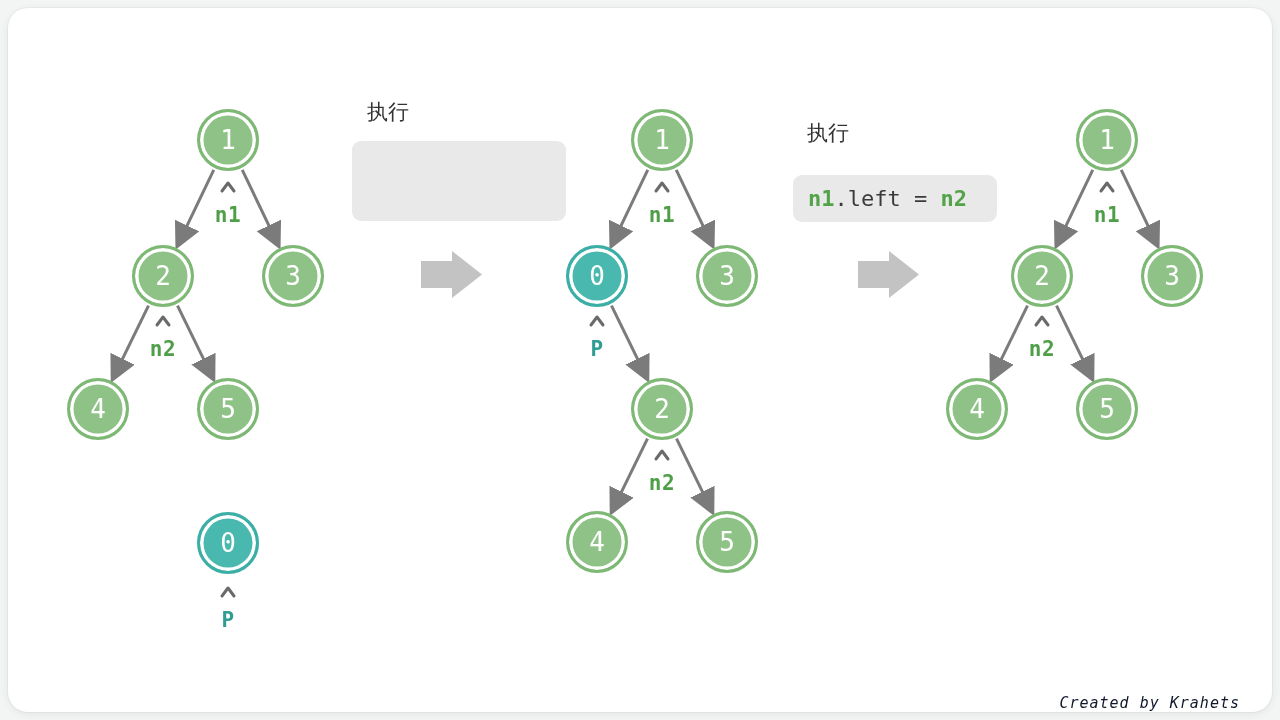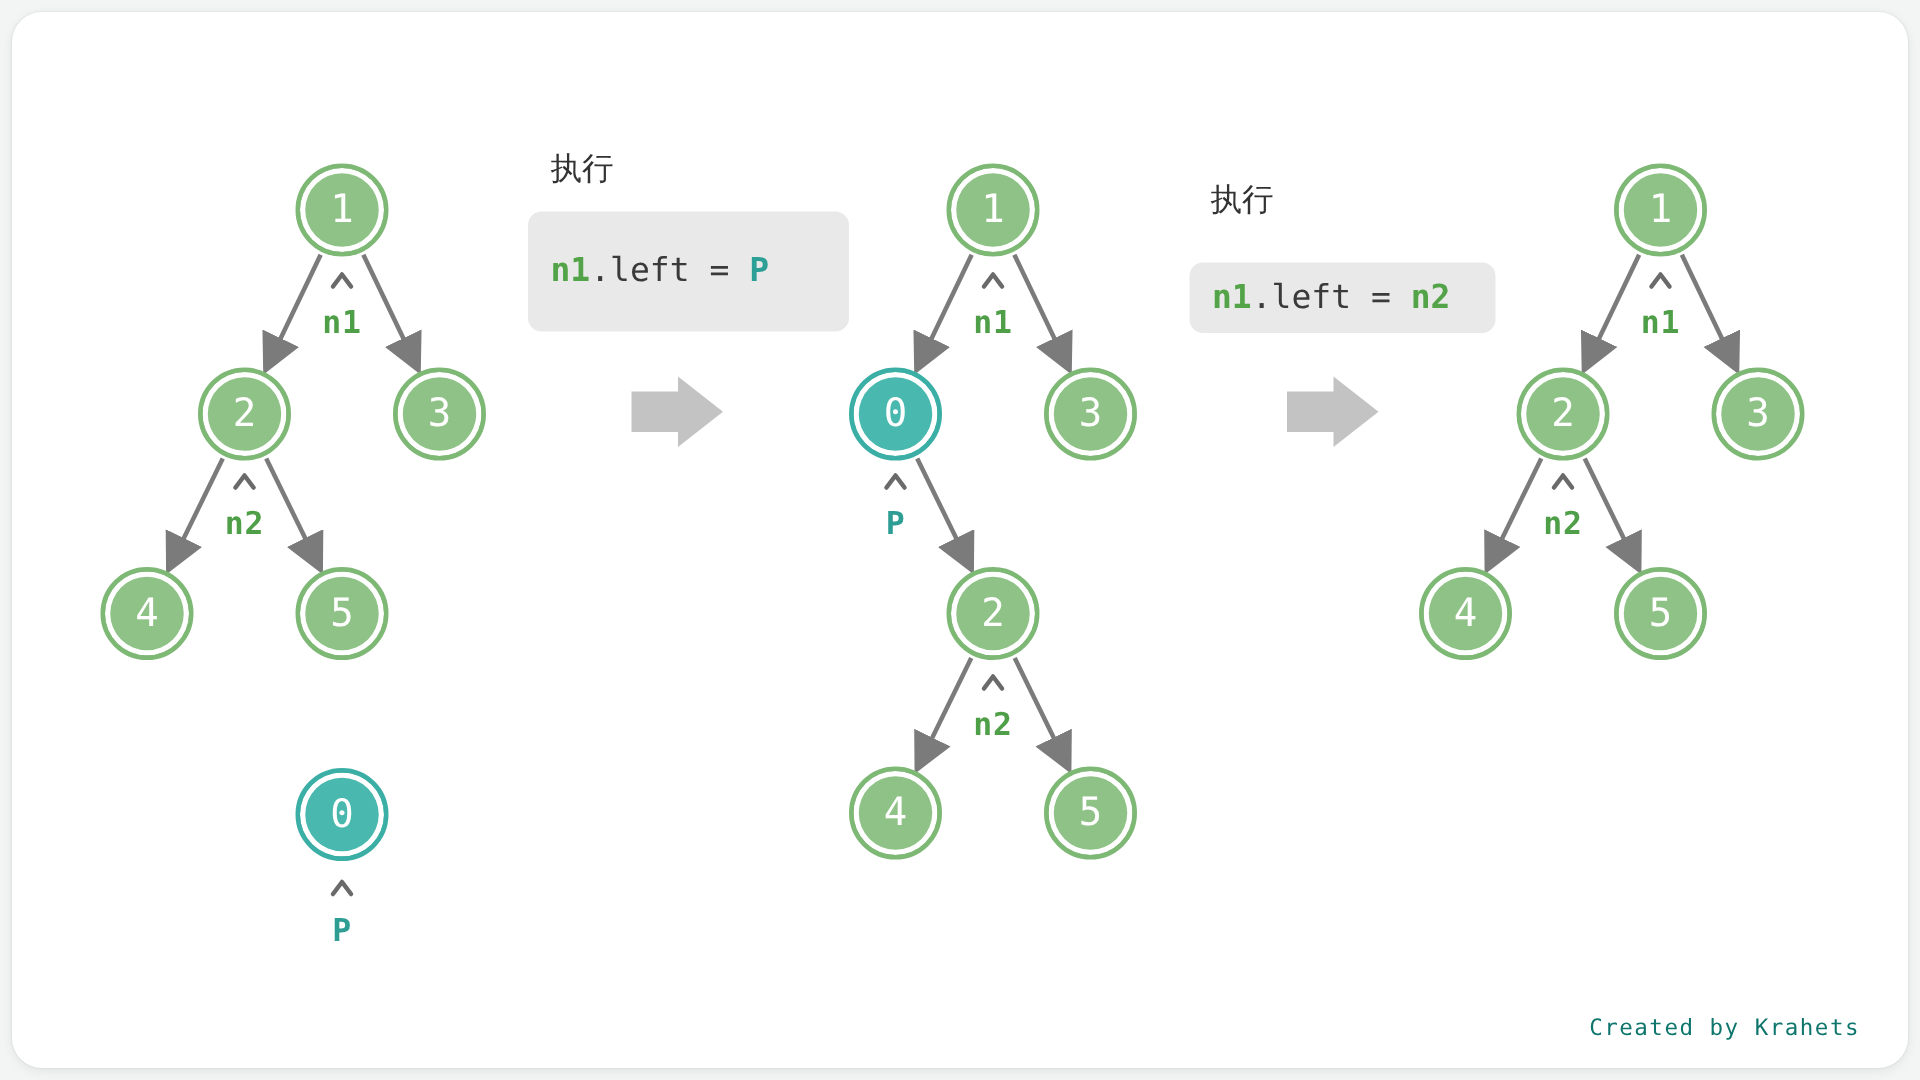--- a/index.html
+++ b/index.html
@@ -38,22 +38,22 @@
   }
   .code-box{
     position:absolute;background:#E9E9E9;border-radius:9px;
     box-sizing:border-box;padding-left:15px;
     display:flex;flex-direction:column;justify-content:center;
     font-size:22px;line-height:36px;color:#3A3A3A;white-space:pre;
   }
   .tok.green{color:#53A348;font-weight:bold;}
   .tok.teal{color:#2C9F96;font-weight:bold;}
   .watermark{
-    position:absolute;right:40px;top:676px;
-    font-size:15px;color:#0f766e;letter-spacing:1px;
+    position:absolute;right:40px;top:694px;
+    font-size:15px;color:#0f172a;letter-spacing:1px;font-style:italic;
   }
 </style>
 </head>
 <body>
 
 <div class="card"></div>
 
 <svg id="connector-layer" xmlns="http://www.w3.org/2000/svg">
     <defs>
       <marker id="ah" markerWidth="10" markerHeight="10" refX="6" refY="4.5" orient="auto">
@@ -102,21 +102,20 @@
   </div>
 <div class="node teal" style="left:228px;top:543px">
     <span>0</span>
   </div>
 <div class="ptr-label lab-green" style="left:228px;top:215px">n1</div>
 <div class="ptr-label lab-green" style="left:163px;top:349px">n2</div>
 <div class="ptr-label lab-teal" style="left:228px;top:620px">P</div>
 
 <div class="exec-label" style="left:367px;top:98px">执行</div>
 <div class="code-box" style="left:352px;top:141px;width:214px;height:80px">
-  <div class="code-line"><span class="tok green">n1</span><span class="tok plain">.left = </span><span class="tok teal">P</span></div>
 </div>
 
 <div class="node green" style="left:662px;top:140px">
     <span>1</span>
   </div>
 <div class="node teal" style="left:597px;top:276px">
     <span>0</span>
   </div>
 <div class="node green" style="left:727px;top:276px">
     <span>3</span>

